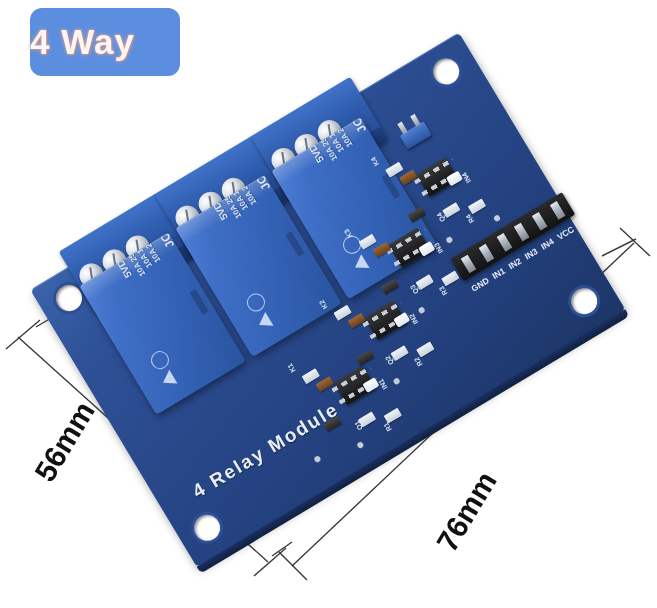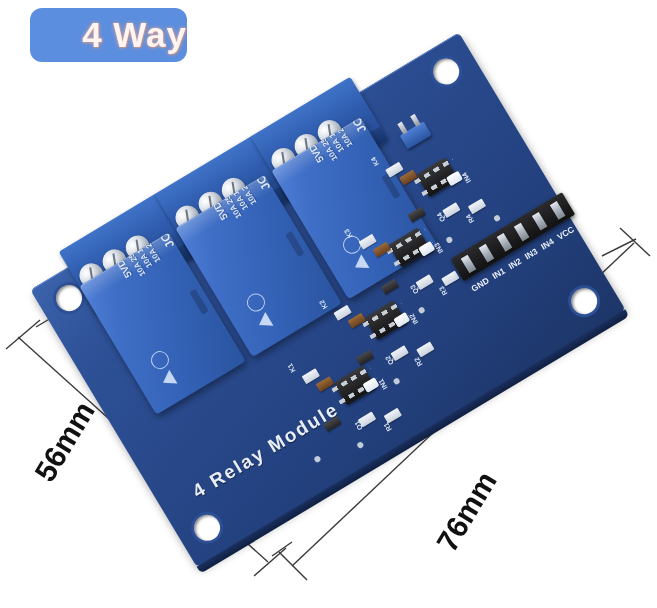--- a/index.html
+++ b/index.html
@@ -15,27 +15,26 @@
     overflow: hidden;
     font-family: "Liberation Sans", sans-serif;
   }
 
   
   #way-badge {
     position: absolute;
     left: 30px;
     top: 8px;
     width: 150px;
-    height: 54px;
+    height: 68px;
     background: #5b8ede;
     border-radius: 12px;
     display: flex;
     align-items: center;
-    justify-content: flex-end;
-    padding-left: 7px;
+    justify-content: flex-start;
   }
   #way-badge-text {
     color: #fdf5f2;
     font-size: 35px;
     font-weight: bold;
     letter-spacing: 1px;
     text-shadow: 0 0 2px #d99a92, 0 0 4px #caa, 1px 1px 1px #b07e78;
     font-family: "Liberation Sans", sans-serif;
   }
 

